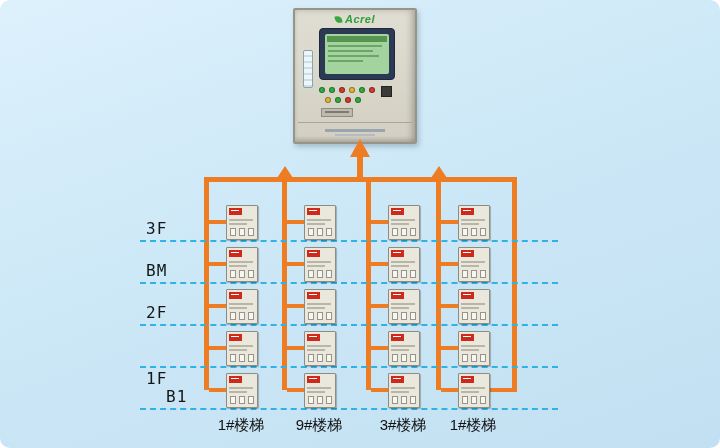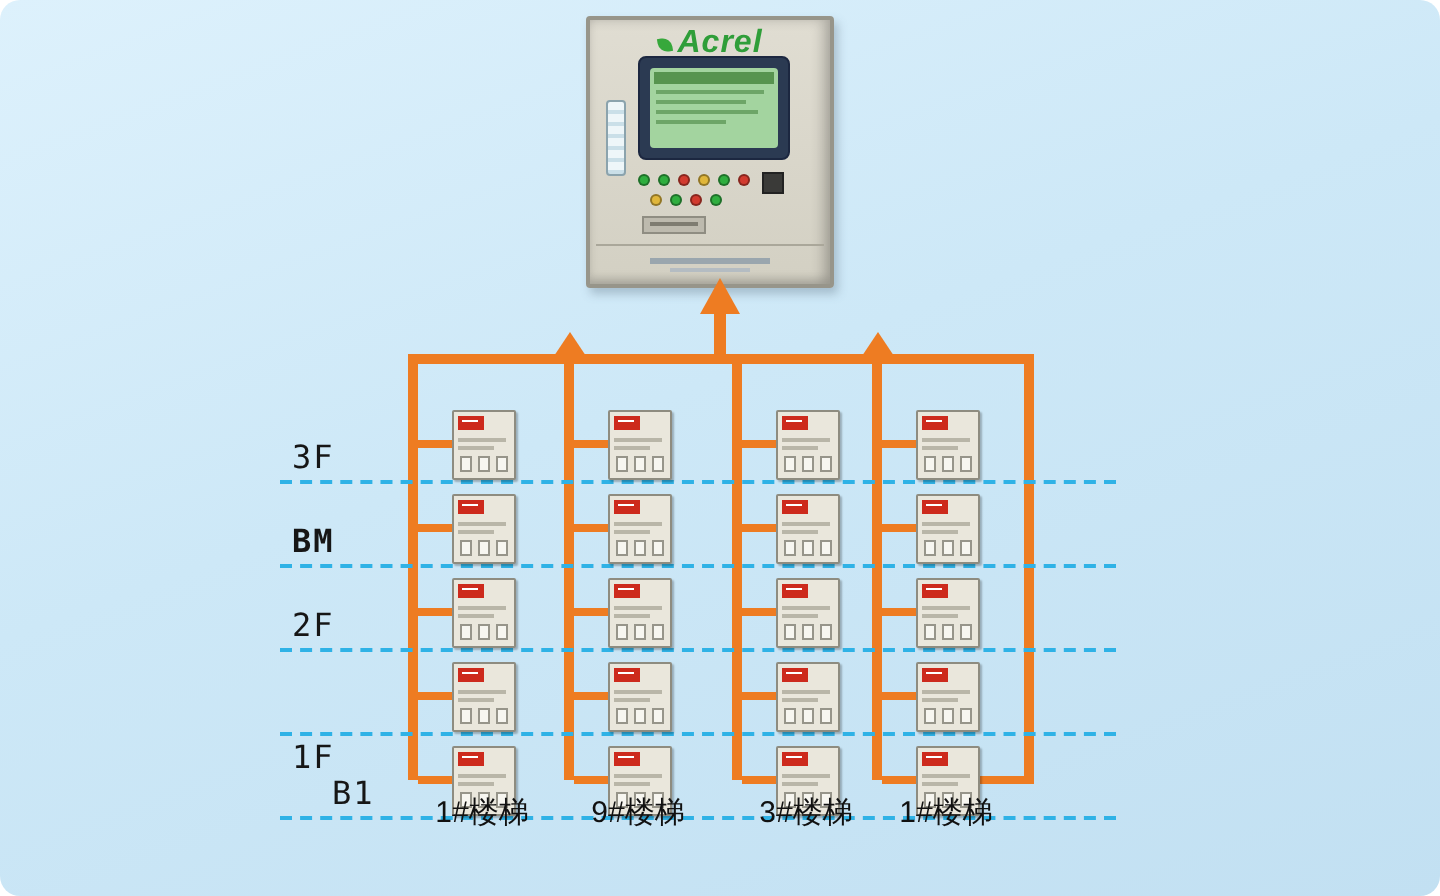--- a/index.html
+++ b/index.html
@@ -11,21 +11,21 @@
   }
   
   .cabinet{
     position:absolute;left:293px;top:8px;width:120px;height:132px;
     background:linear-gradient(180deg,#e0ddd2,#d3d0c3);
     border:2px solid #97958a;border-radius:2px;
     box-shadow:inset -4px 0 6px rgba(0,0,0,.18),inset 0 -3px 4px rgba(0,0,0,.12),2px 3px 5px rgba(90,110,125,.35);
   }
   .brand{position:absolute;left:0;top:3px;width:100%;display:flex;justify-content:center;align-items:center;gap:3px;}
   .leaf{width:7px;height:7px;background:#37a83b;border-radius:0 70% 0 70%;transform:rotate(-10deg);}
-  .brand-text{color:#2f9e39;font-weight:bold;font-style:italic;font-size:16px;letter-spacing:.5px;}
+  .brand-text{color:#2f9e39;font-weight:bold;font-style:italic;font-size:11px;letter-spacing:.5px;}
   .bezel{position:absolute;left:24px;top:18px;width:74px;height:50px;background:#2b3a52;border:1px solid #1c2740;border-radius:4px;}
   .screen{position:absolute;left:5px;top:5px;right:5px;bottom:5px;background:#a3d49f;border-radius:2px;overflow:hidden;}
   .scr-head{height:6px;background:#57944f;margin:2px 2px 3px 2px;}
   .scr-line{height:2px;background:#6da567;margin:3px 3px 0 3px;}
   .tube{position:absolute;left:8px;top:40px;width:8px;height:36px;border:1px solid #8ba3ad;border-radius:2px;
     background:repeating-linear-gradient(180deg,#eef6f9 0 4px,#cadfe8 4px 6px);}
   .btns{position:absolute;display:flex;gap:4px;}
   .btns.row1{left:24px;top:77px;}
   .btns.row2{left:30px;top:87px;}
   .dot{width:6px;height:6px;border-radius:50%;border:1px solid rgba(0,0,0,.35);box-sizing:border-box;}
@@ -44,21 +44,21 @@
   .floor-line{position:absolute;left:140px;width:418px;height:0;border-top:2px dashed #2fb2e6;}
   
   .module{position:absolute;width:30px;height:33px;background:#eae7dc;border:1px solid #8e8c80;border-radius:1px;box-shadow:1px 1px 1px rgba(0,0,0,.25);}
   .module .tag{position:absolute;left:2px;top:2px;width:13px;height:7px;background:#cd2a1c;}
   .module .tag::after{content:"";position:absolute;left:2px;top:2px;width:8px;height:1px;background:#fff;}
   .module .tline{position:absolute;left:2px;top:13px;width:24px;height:2px;background:#b9b6a8;}
   .module .tline2{top:17px;width:18px;}
   .module .wins{position:absolute;left:3px;bottom:3px;display:flex;gap:3px;}
   .module .win{width:6px;height:8px;background:#f7f6f0;border:1px solid #97958a;box-sizing:border-box;}
   
-  .stair-label{position:absolute;top:397px;transform:translateX(-50%);font-size:15px;color:#111;white-space:nowrap;}
+  .stair-label{position:absolute;top:416px;transform:translateX(-50%);font-size:15px;color:#111;white-space:nowrap;}
 </style>
 </head>
 <body>
 
 <div class="canvas">
 
   <div class="cabinet">
     <div class="brand">
       <span class="leaf"></span>
       <span class="brand-text">Acrel</span>
@@ -104,21 +104,21 @@
   <div class="wire" style="left:204px;top:177px;width:5px;height:213px"></div>
   <div class="wire" style="left:282px;top:177px;width:5px;height:213px"></div>
   <div class="wire" style="left:366px;top:177px;width:5px;height:213px"></div>
   <div class="wire" style="left:436px;top:177px;width:5px;height:213px"></div>
   <div class="wire" style="left:512px;top:177px;width:5px;height:215px"></div>
   <div class="wire" style="left:488px;top:388px;width:24px;height:4px"></div>
 
   <div id="floors">
       <div class="floor-label" style="top: 219px;">3F</div>
       <div class="floor-line" style="top: 240px;"></div>
-      <div class="floor-label" style="top: 261px; font-weight: bold;">BM</div>
+      <div class="floor-label" style="top: 261px;">BM</div>
       <div class="floor-line" style="top: 282px;"></div>
       <div class="floor-label" style="top: 303px;">2F</div>
       <div class="floor-line" style="top: 324px;"></div>
       <div class="floor-label" style="top: 345px; margin-top: 24px;">1F</div>
       <div class="floor-line" style="top: 366px;"></div>
       <div class="floor-label" style="top: 387px; margin-left: 20px;">B1</div>
       <div class="floor-line" style="top: 408px;"></div>
     </div>
   <div id="grid">
       <div class="wire" style="left: 209px; top: 220px; width: 17px; height: 4px;"></div>

